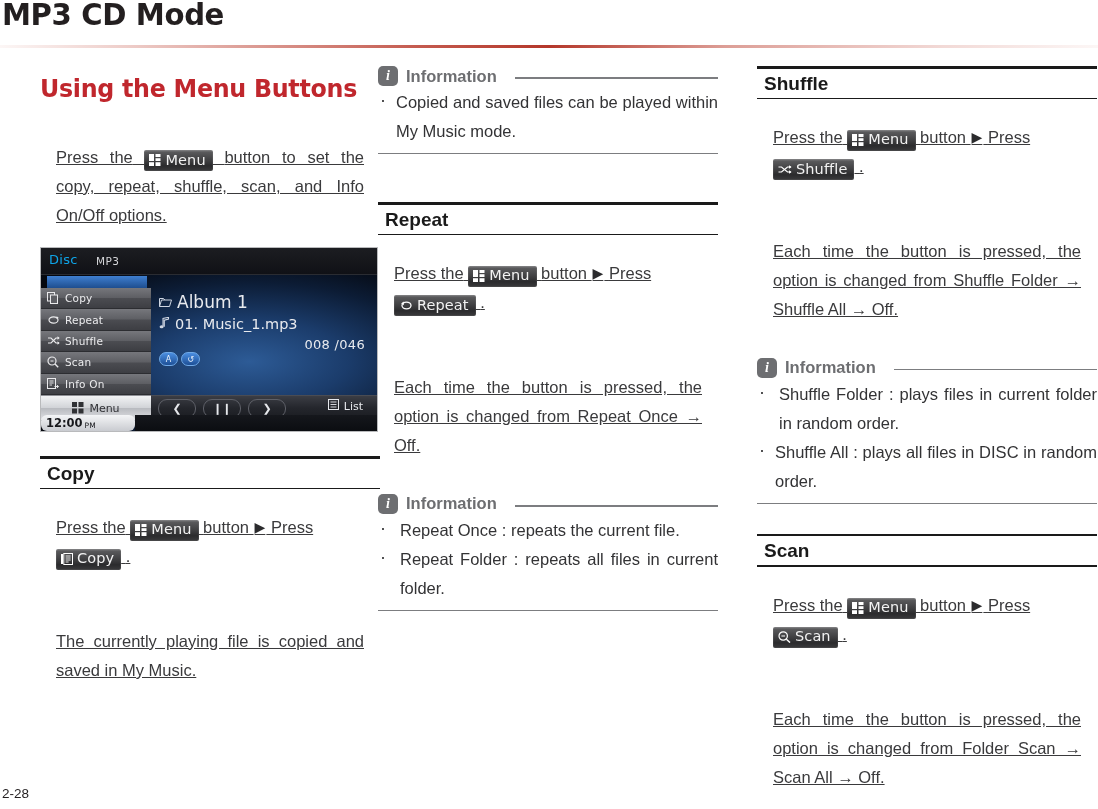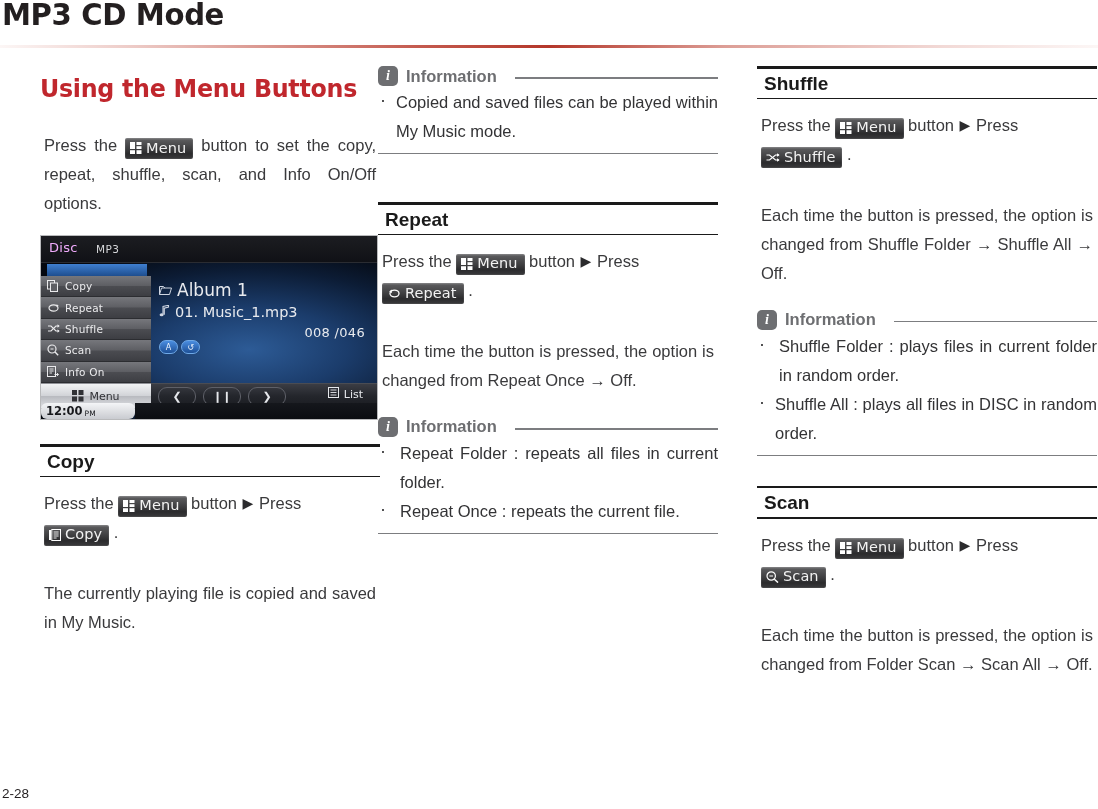--- a/index.html
+++ b/index.html
@@ -77,23 +77,24 @@
     letter-spacing: -0.3px;
     margin: 8px 0 0 0;
     transform: scaleX(0.95);
     transform-origin: left center;
     white-space: nowrap;
   }
   p.body {
     font-size: 16.5px;
     line-height: 29px;
     color: #3a3a3c;
-    margin: 4px;
+    margin: 16px;
     text-align: justify;
     text-justify: inter-word;
+    text-decoration: underline;
   }
   p.body.nojust { text-align: left; }
 
   
   .section-head {
     margin: 0;
     padding: 0;
   }
   .section-head .rule-top {
     height: 2.5px;
@@ -224,21 +225,21 @@
       radial-gradient(ellipse 260px 110px at 62% 62%, #2d5b96 0%, #1b3c6b 38%, #0c1c35 72%, #05080f 100%),
       #05080f;
   }
   .dev-topbar {
     position: absolute; left: 0; top: 0; width: 100%; height: 26px;
     background: linear-gradient(to bottom, #1c1d21 0%, #101116 100%);
     border-bottom: 1px solid #2a2c32;
   }
   .dev-disc {
     position: absolute; left: 8px; top: 4px;
-    color: #f0abfc; font-size: 13px; letter-spacing: 0.3px;
+    color: #0ea5e9; font-size: 13px; letter-spacing: 0.3px;
   }
   .dev-mp3 {
     position: absolute; left: 55px; top: 7px;
     color: #d6d7da; font-size: 10.5px; letter-spacing: 0.4px;
   }
   .dev-bluebar {
     position: absolute; left: 6px; top: 28px; width: 100px; height: 12px;
     background: linear-gradient(to bottom, #3f7fd0, #1e4e8f);
   }
   .dev-menu-panel {
@@ -577,22 +578,22 @@
     <p class="body">Each time the button is pressed, the option is changed from Repeat Once → Off.</p>
 
     <div class="sp18"></div>
 
     <div class="info-head">
       <span class="info-icon">i</span>
       <span class="info-title">Information</span>
       <span class="info-line"></span>
     </div>
     <ul class="info-list">
+      <li class="ind2">Repeat Once : repeats the current file.</li>
       <li class="ind2">Repeat Folder : repeats all files in current folder.</li>
-      <li class="ind2">Repeat Once : repeats the current file.</li>
     </ul>
     <div class="info-rule"></div>
   </div>
 
   <div class="col col-3">
 
     <div class="section-head">
       <div class="rule-top"></div>
       <div class="label">Shuffle</div>
       <div class="rule-bot"></div>

